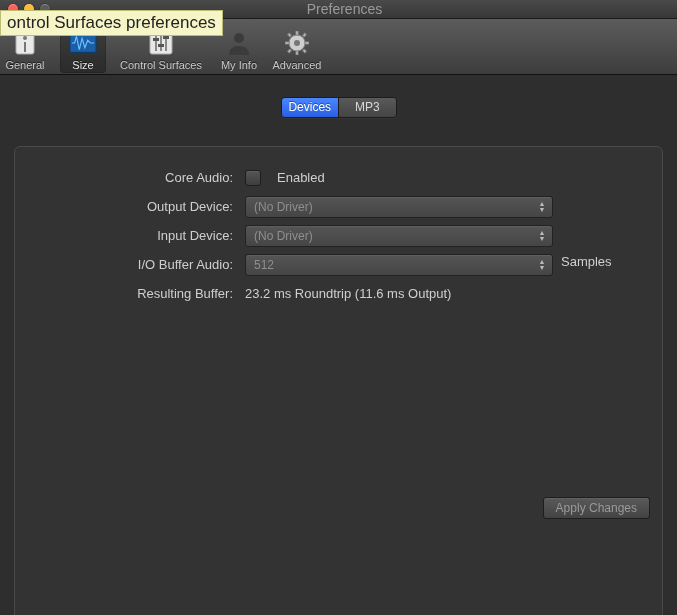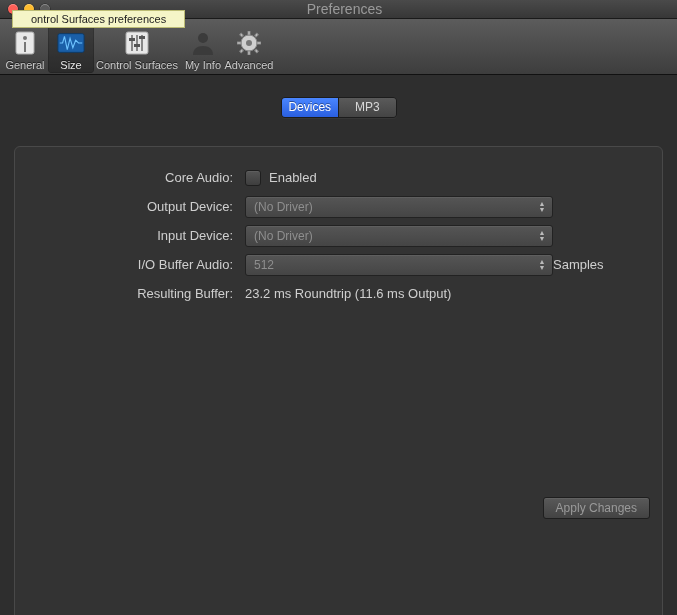--- a/index.html
+++ b/index.html
@@ -1,37 +1,37 @@
 <!DOCTYPE html>
 <html><head>
 <meta charset="utf-8">
 <style>
   html,body{margin:0;padding:0;width:677px;height:615px;background:#2e2e2e;font-family:"Helvetica Neue",Helvetica,Arial,sans-serif;font-size:13px;color:#bbb;-webkit-font-smoothing:antialiased;overflow:hidden}
   .titlebar{height:18px;background:linear-gradient(#4a4a4a,#373737);border-bottom:1px solid #1a1a1a;position:relative;display:flex;align-items:center}
   .traffic{display:flex;gap:6px;padding-left:8px;align-items:center}
   .dot{width:10px;height:10px;border-radius:50%;box-shadow:inset 0 1px 0 rgba(255,255,255,.3),0 0 0 .5px rgba(0,0,0,.5)}
   .dot.red{background:#ff5f57}.dot.yellow{background:#febc2e}.dot.green{background:#5b5b5b}
   .title{position:absolute;left:12px;right:0;text-align:center;font-size:14px;color:#9a9a9a;pointer-events:none}
-  .tool-tip{position:absolute;top:10px;left:12px;background:#f5f5c7;color:#222;font-size:11px;padding:2px 18px;border:1px solid #bcbc74;z-index:5}
-  .toolbar{height:54px;background:linear-gradient(#5c5c5c,#3d3d3d);border-bottom:1px solid #111;display:flex;align-items:flex-end;padding:0 2px 1px 2px;gap:0}
+  .tool-tip{position:absolute;top:10px;left:0;background:#f5f5c7;color:#222;font-size:17px;padding:2px 6px;border:1px solid #bcbc74;z-index:5}
+  .toolbar{height:54px;background:linear-gradient(#5c5c5c,#3d3d3d);border-bottom:1px solid #111;display:flex;align-items:flex-end;padding:0 2px 1px 2px;gap:12px}
   .tbtn{width:46px;height:52px;border-radius:4px;display:flex;flex-direction:column;align-items:center;justify-content:flex-end;padding-bottom:2px;cursor:default}
   .tbtn.wide{width:86px}
   .tbtn.active{background:rgba(0,0,0,.30);box-shadow:inset 0 0 0 .5px rgba(0,0,0,.28)}
   .tbtn .ic{width:28px;height:28px;display:flex;align-items:center;justify-content:center;margin-bottom:2px}
   .tbtn .lb{font-size:11px;color:#c9c9c9;text-shadow:0 -1px 0 rgba(0,0,0,.6);white-space:nowrap}
   .tbtn.active .lb{color:#e6e6e6}
   .content{padding:22px 14px 14px 14px}
   .segmented{display:flex;width:114px;margin:0 auto 28px auto;border:1px solid #1c1c1c;border-radius:4px;overflow:hidden;box-shadow:0 1px 0 rgba(255,255,255,.04)}
   .seg{flex:1;height:19px;line-height:19px;text-align:center;font-size:12px;background:linear-gradient(#5a5a5a,#444);color:#d7d7d7}
   .seg.active{background:linear-gradient(#4a86ff,#2a5fe0);color:#fff;text-shadow:0 -1px 0 rgba(0,0,0,.4)}
   .seg+.seg{border-left:1px solid #1c1c1c}
   .panel{border:1px solid #494949;border-radius:6px;background:#333333;min-height:484px;padding:16px 0 12px 0;position:relative}
   .row{display:flex;align-items:center;height:29px}
   .lbl{width:218px;text-align:right;padding-right:12px;color:#cfcfcf;font-size:13px}
-  .ctrl{display:flex;align-items:center;}
+  .ctrl{display:flex;align-items:flex-start;gap:8px}
   .select{width:276px;height:20px;background:linear-gradient(#555,#454545);border:1px solid #222;border-radius:3px;position:relative;color:#8e8e8e;padding:0 22px 0 8px;line-height:20px;font-size:12px;box-shadow:inset 0 1px 0 rgba(255,255,255,.06)}
   .select .arrows{position:absolute;right:3px;top:2px;width:14px;height:16px;display:flex;flex-direction:column;align-items:center;justify-content:center;color:#bbb;font-size:7px;line-height:6px}
   .chk{width:14px;height:14px;border:1px solid #1e1e1e;background:linear-gradient(#555,#3e3e3e);border-radius:3px;margin-right:8px;box-shadow:inset 0 1px 0 rgba(255,255,255,.06)}
   .plain{color:#cfcfcf}
   .unit{color:#cfcfcf}
   .apply{position:absolute;right:12px;bottom:140px}
   .btn{height:20px;padding:0 12px;border:1px solid #1e1e1e;border-radius:3px;background:linear-gradient(#595959,#434343);color:#9a9a9a;font-size:12px;line-height:20px;box-shadow:inset 0 1px 0 rgba(255,255,255,.06)}
   svg{display:block}
 </style>
 </head>

